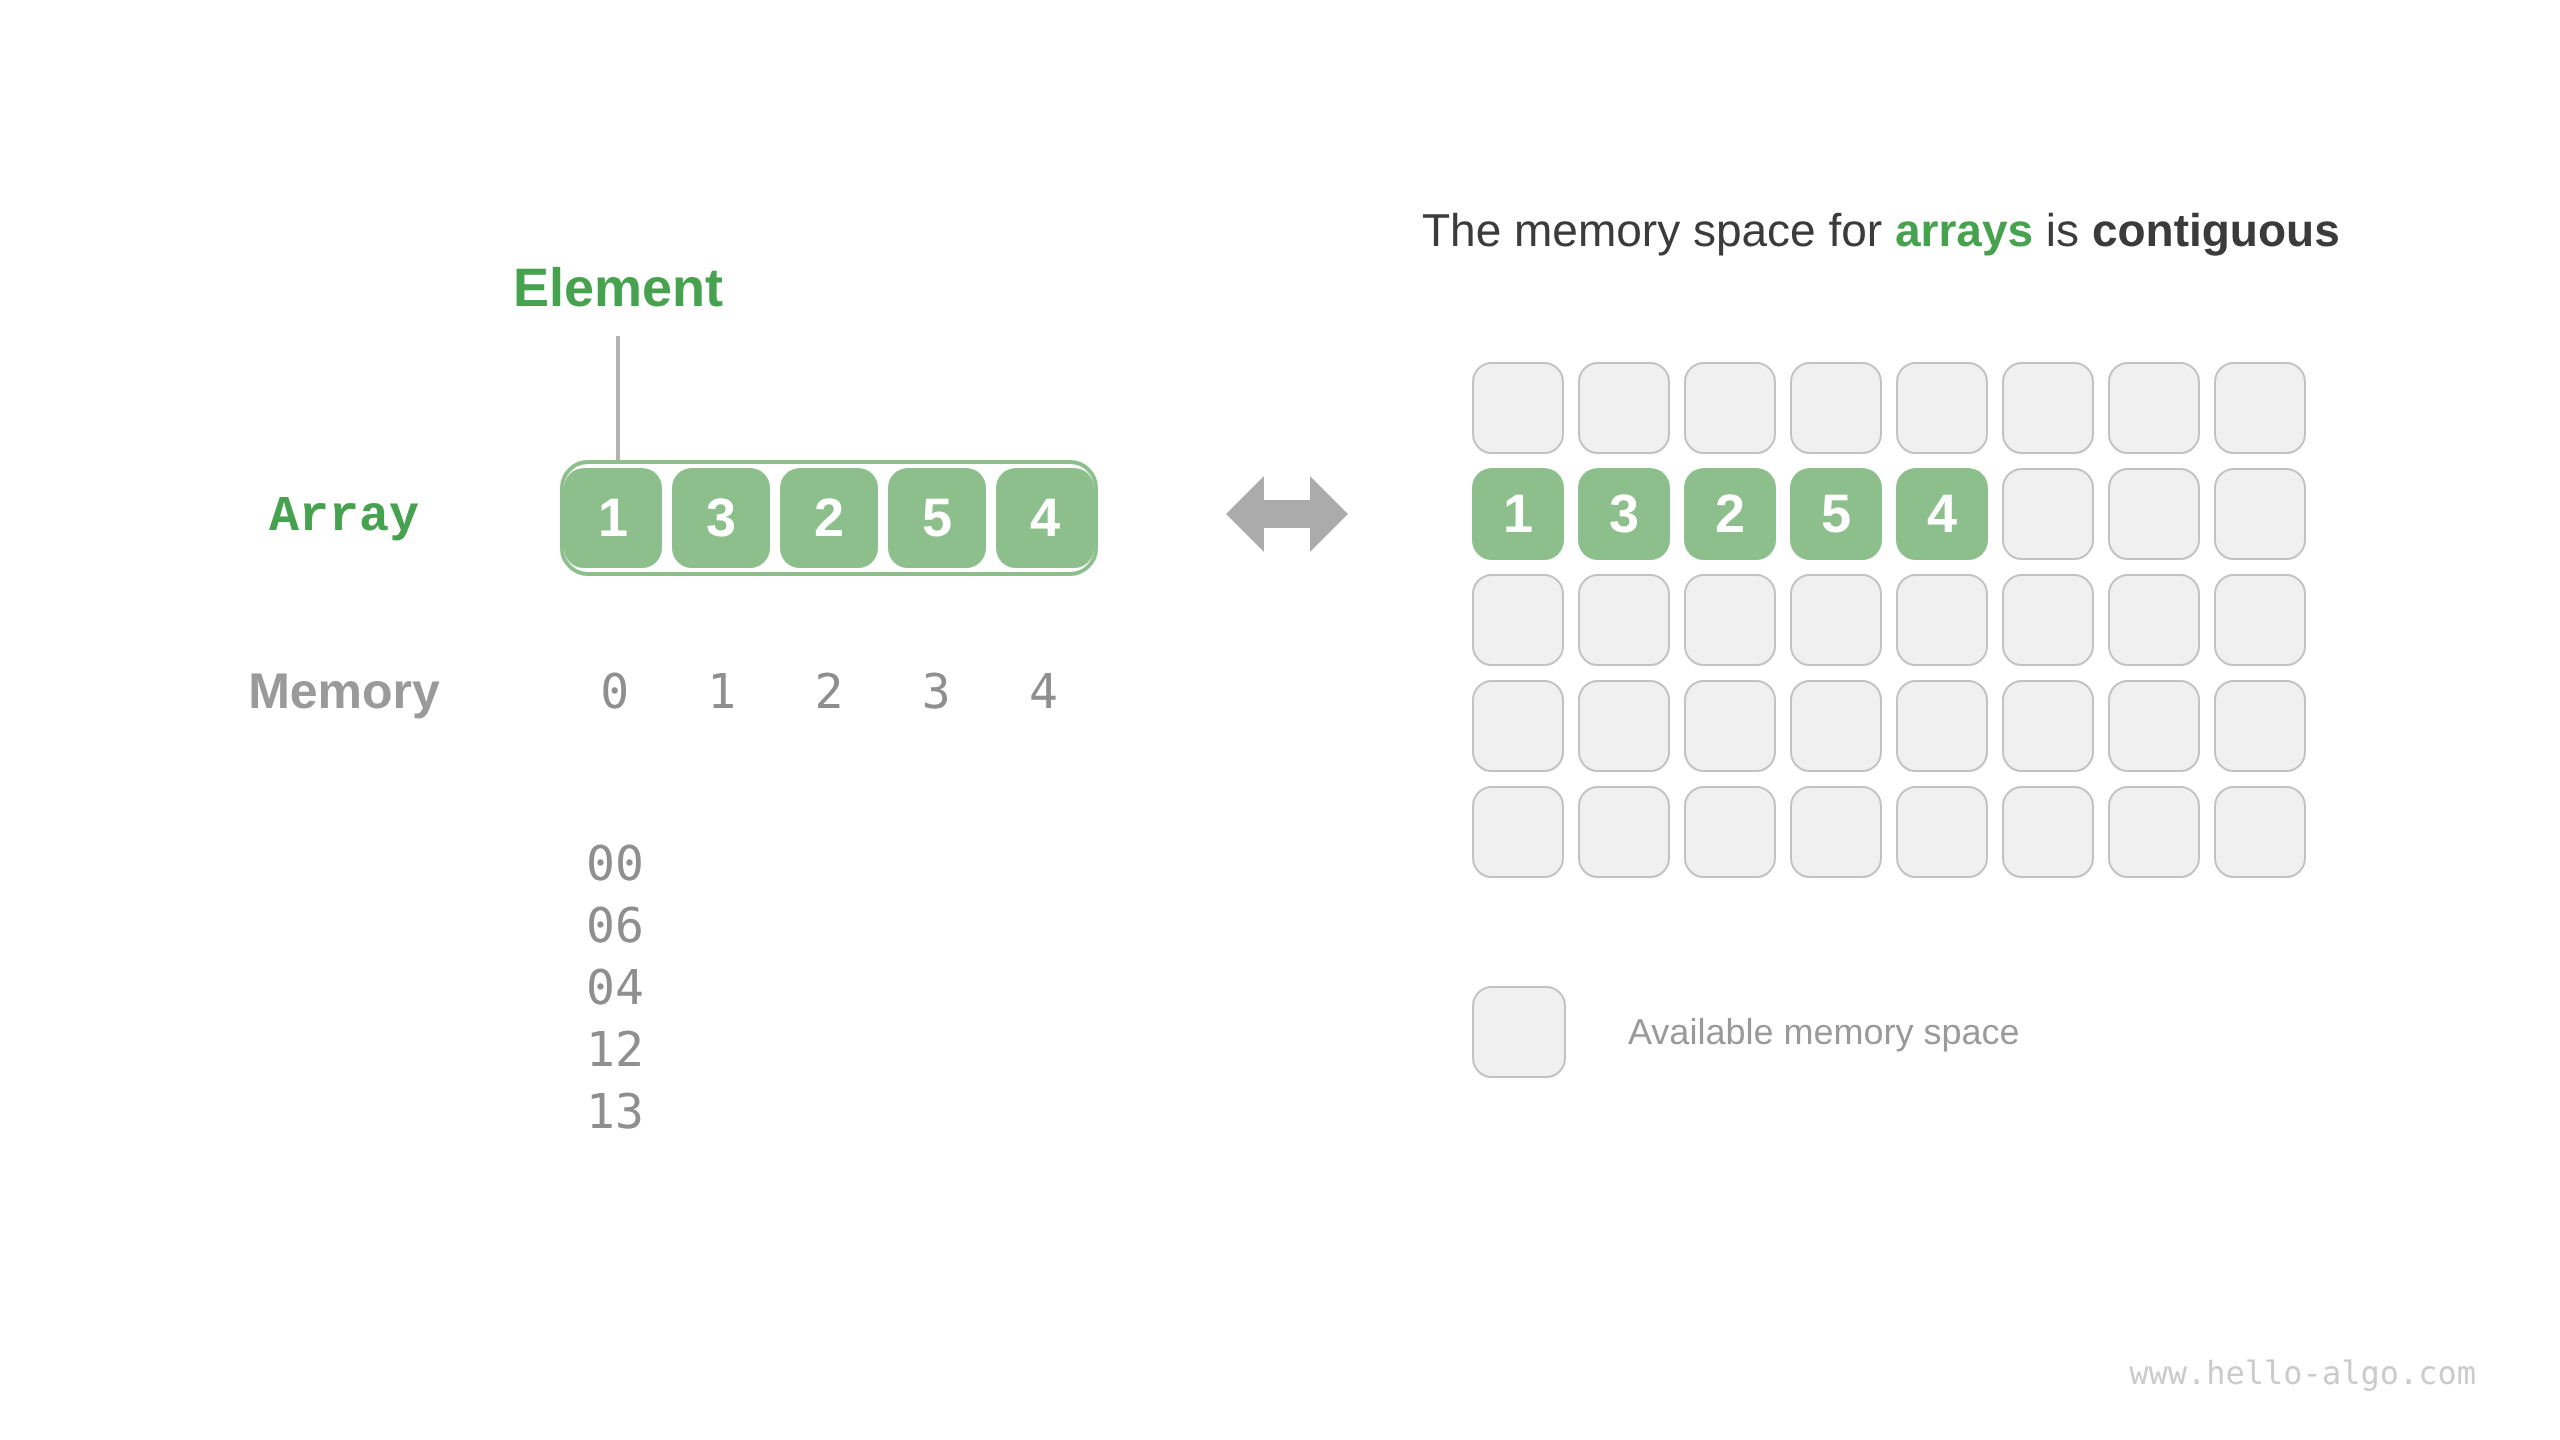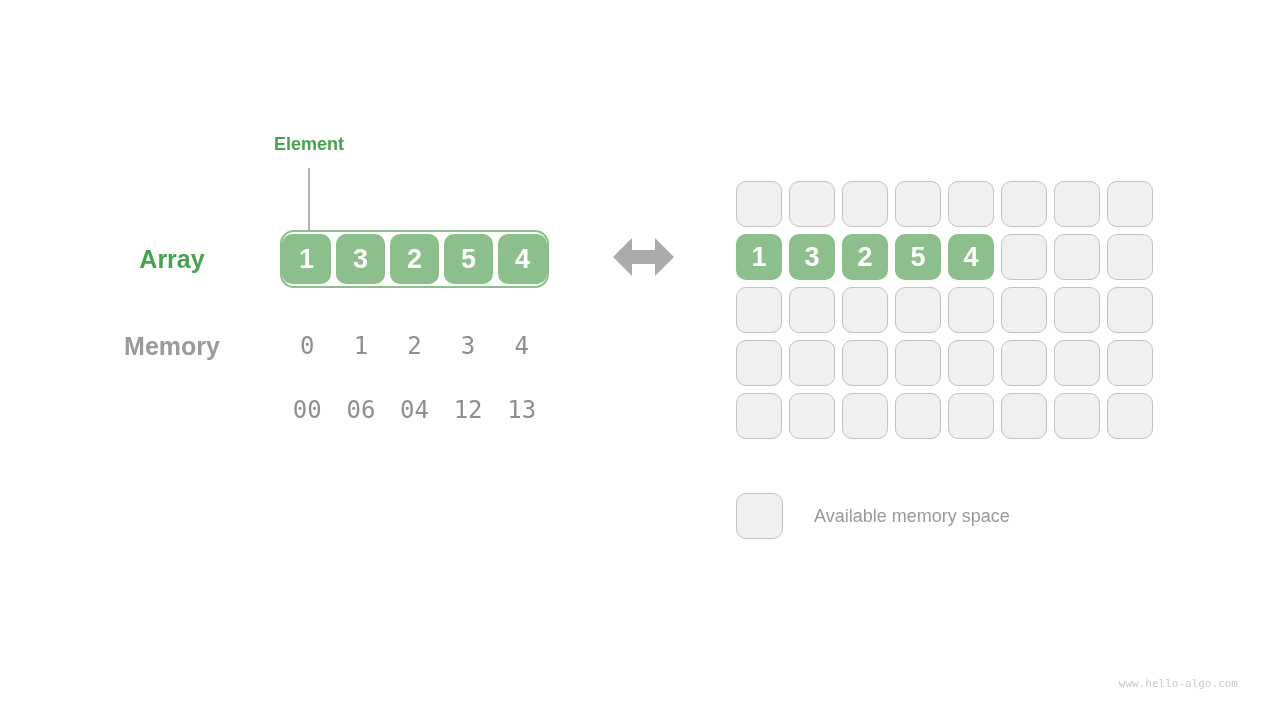--- a/index.html
+++ b/index.html
@@ -10,21 +10,21 @@
     background: #ffffff;
     overflow: hidden;
     font-family: "Liberation Sans", sans-serif;
   }
 
   
   .green-label {
     position: absolute;
     color: #47a24f;
     font-weight: bold;
-    font-size: 18px;
+    font-size: 27px;
     line-height: 28px;
     white-space: nowrap;
   }
   .side-label {
     position: absolute;
     left: 22px;
     width: 300px;
     text-align: center;
     color: #9a9a9a;
     font-weight: bold;
@@ -77,21 +77,21 @@
     display: flex;
     justify-content: center;
     gap: 5px;
     font-family: "DejaVu Sans Mono", monospace;
     font-size: 24px;
     line-height: 26px;
     color: #8f8f8f;
   }
   .num-row span { width: 49px; text-align: center; }
   .index-row { top: 333px; }
-  .memory-row { top: 397px; }
+  .memory-row { top: 419px; flex-direction: column; }
 
   
   .mid-arrow { position: absolute; left: 613px; top: 238px; }
 
   
   .rt-title {
     position: absolute;
     left: 711px; top: 101px;
     font-size: 23px;
     line-height: 28px;
@@ -147,35 +147,35 @@
   .legend-text {
     font-size: 18px;
     color: #9a9a9a;
     white-space: nowrap;
   }
 
   .watermark {
     position: absolute;
     right: 42px; top: 677px;
     font-family: "DejaVu Sans Mono", monospace;
-    font-size: 11px;
+    font-size: 16px;
     color: #cbcbcb;
     white-space: nowrap;
   }
 </style>
 </head>
 <body>
 
 <div class="canvas">
 
   <div class="green-label element-label">Element</div>
 
   <div class="connector-line"></div>
 
-  <div class="green-label side-label array-label" style="color:#47a24f;">Array</div>
+  <div class="green-label side-label array-label" style="color:#47a24f;font-family:Liberation Mono, monospace;">Array</div>
 
   <div class="array-box" id="array-box">
       <div class="array-cell">1</div>
       <div class="array-cell">3</div>
       <div class="array-cell">2</div>
       <div class="array-cell">5</div>
       <div class="array-cell">4</div>
     </div>
 
   <div class="side-label index-label">Memory</div>
@@ -192,20 +192,23 @@
       <span>06</span>
       <span>04</span>
       <span>12</span>
       <span>13</span>
     </div>
 
   <svg class="mid-arrow" width="61" height="38" viewBox="0 0 61 38">
     <polygon points="0,19 19,0 19,12 42,12 42,0 61,19 42,38 42,26 19,26 19,38" fill="#ababab"></polygon>
   </svg>
 
+  <div class="rt-title">
+    <span>The memory space for </span><span class="hl">arrays</span><span> is </span><span class="b">contiguous</span>
+  </div>
 
   <div class="memory-grid" id="memory-grid">
       <div class="mem-cell"></div>
       <div class="mem-cell"></div>
       <div class="mem-cell"></div>
       <div class="mem-cell"></div>
       <div class="mem-cell"></div>
       <div class="mem-cell"></div>
       <div class="mem-cell"></div>
       <div class="mem-cell"></div>

